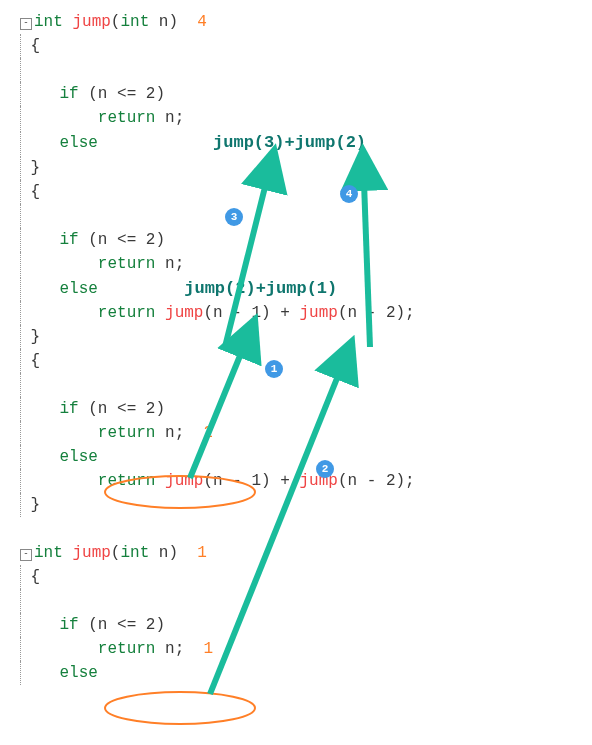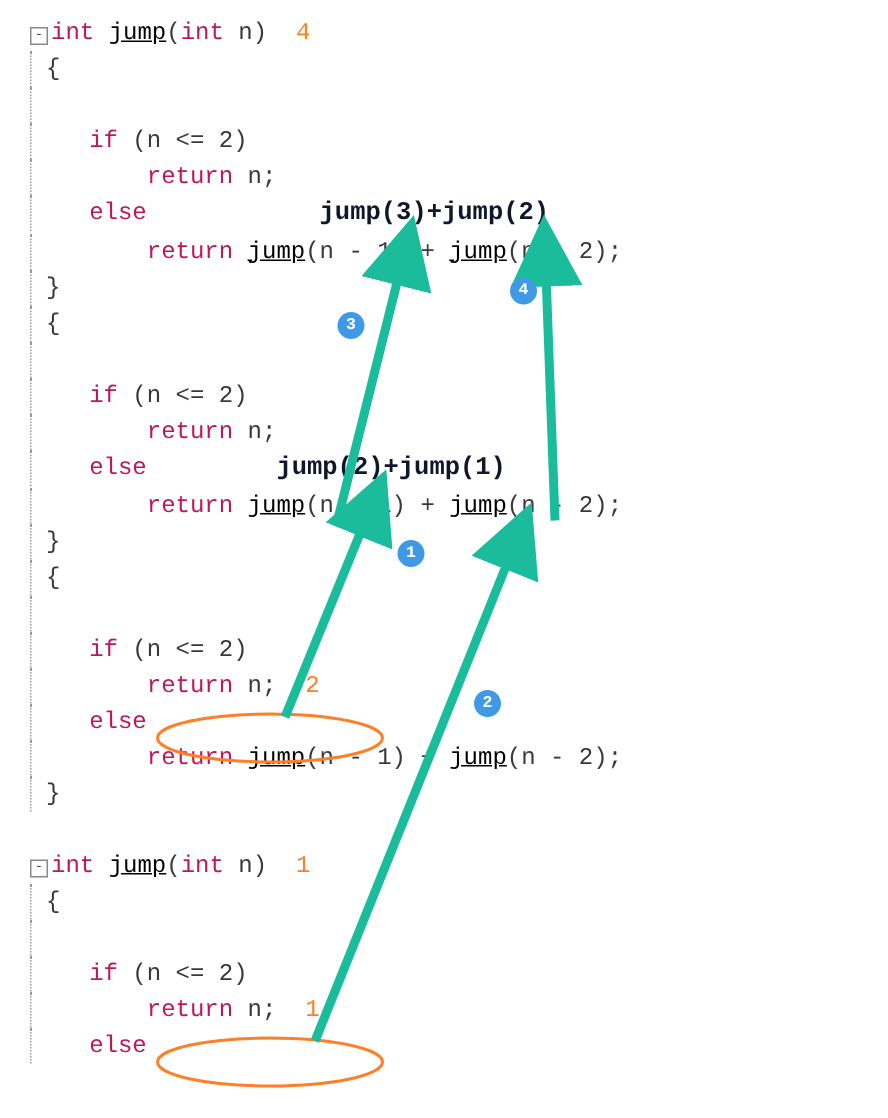--- a/index.html
+++ b/index.html
@@ -1,41 +1,40 @@
 <!DOCTYPE html>
 <html><head>
 <meta charset="utf-8">
 <style>
 body { margin: 0; padding: 0; font-family: Consolas, 'Courier New', monospace; font-size: 16px; background: #fff; color: #393939; line-height: 1.5; }
 .container { position: relative; width: 592px; height: 745px; overflow: hidden; }
 .code { position: absolute; left: 20px; top: 10px; }
 .line { white-space: pre; }
-.kw { color: #be185d; }
-.fn { color: #000000; text-decoration: underline; }
+.kw { color: #15803d; }
+.fn { color: #ef4444; }
 .annot { color: #ff7f27; font-weight: 500; }
-.annot-big { color: #0f172a; font-weight: 600; font-size: 17px; }
+.annot-big { color: #0f766e; font-weight: 600; font-size: 17px; }
 .fold { display: inline-block; width: 10px; height: 10px; border: 1px solid #888; font-size: 9px; line-height: 9px; text-align: center; vertical-align: 1px; margin-right: 2px; background: #fff; position: relative; z-index: 2; }
 .guide { border-left: 1px dotted #999; display: inline-block; }
 svg.overlay { position: absolute; top: 0; left: 0; pointer-events: none; }
 .marker { position: absolute; width: 18px; height: 18px; border-radius: 50%; background: #4099e5; color: #fff; font-size: 11px; font-weight: bold; text-align: center; line-height: 18px; z-index: 3; }
 </style>
 </head>
 <body>
 
 <div class="container">
 
 <div class="code">
 
 <div class="line"><span class="fold">-</span><span class="kw">int</span> <span class="fn">jump</span>(<span class="kw">int</span> <span>n</span>)  <span class="annot">4</span></div>
 <div class="line"><span class="guide"> </span>{</div>
 <div class="line"><span class="guide"> </span></div>
 <div class="line"><span class="guide"> </span>   <span class="kw">if</span> <span>(n &lt;= 2)</span></div>
 <div class="line"><span class="guide"> </span>       <span class="kw">return</span> <span>n;</span></div>
 <div class="line"><span class="guide"> </span>   <span class="kw">else</span>            <span class="annot-big">jump(3)+jump(2)</span></div>
-<div class="line"><span class="guide"> </span>       <span class="kw">return</span> <span class="fn">jump</span><span>(n - 1) + </span><span class="fn">jump</span><span>(n - 2);</span></div>
 <div class="line"><span class="guide"> </span>}</div>
 
 <div class="line"><span class="guide"> </span>{</div>
 <div class="line"><span class="guide"> </span></div>
 <div class="line"><span class="guide"> </span>   <span class="kw">if</span> <span>(n &lt;= 2)</span></div>
 <div class="line"><span class="guide"> </span>       <span class="kw">return</span> <span>n;</span></div>
 <div class="line"><span class="guide"> </span>   <span class="kw">else</span>         <span class="annot-big">jump(2)+jump(1)</span></div>
 <div class="line"><span class="guide"> </span>       <span class="kw">return</span> <span class="fn">jump</span><span>(n - 1) + </span><span class="fn">jump</span><span>(n - 2);</span></div>
 <div class="line"><span class="guide"> </span>}</div>
 

